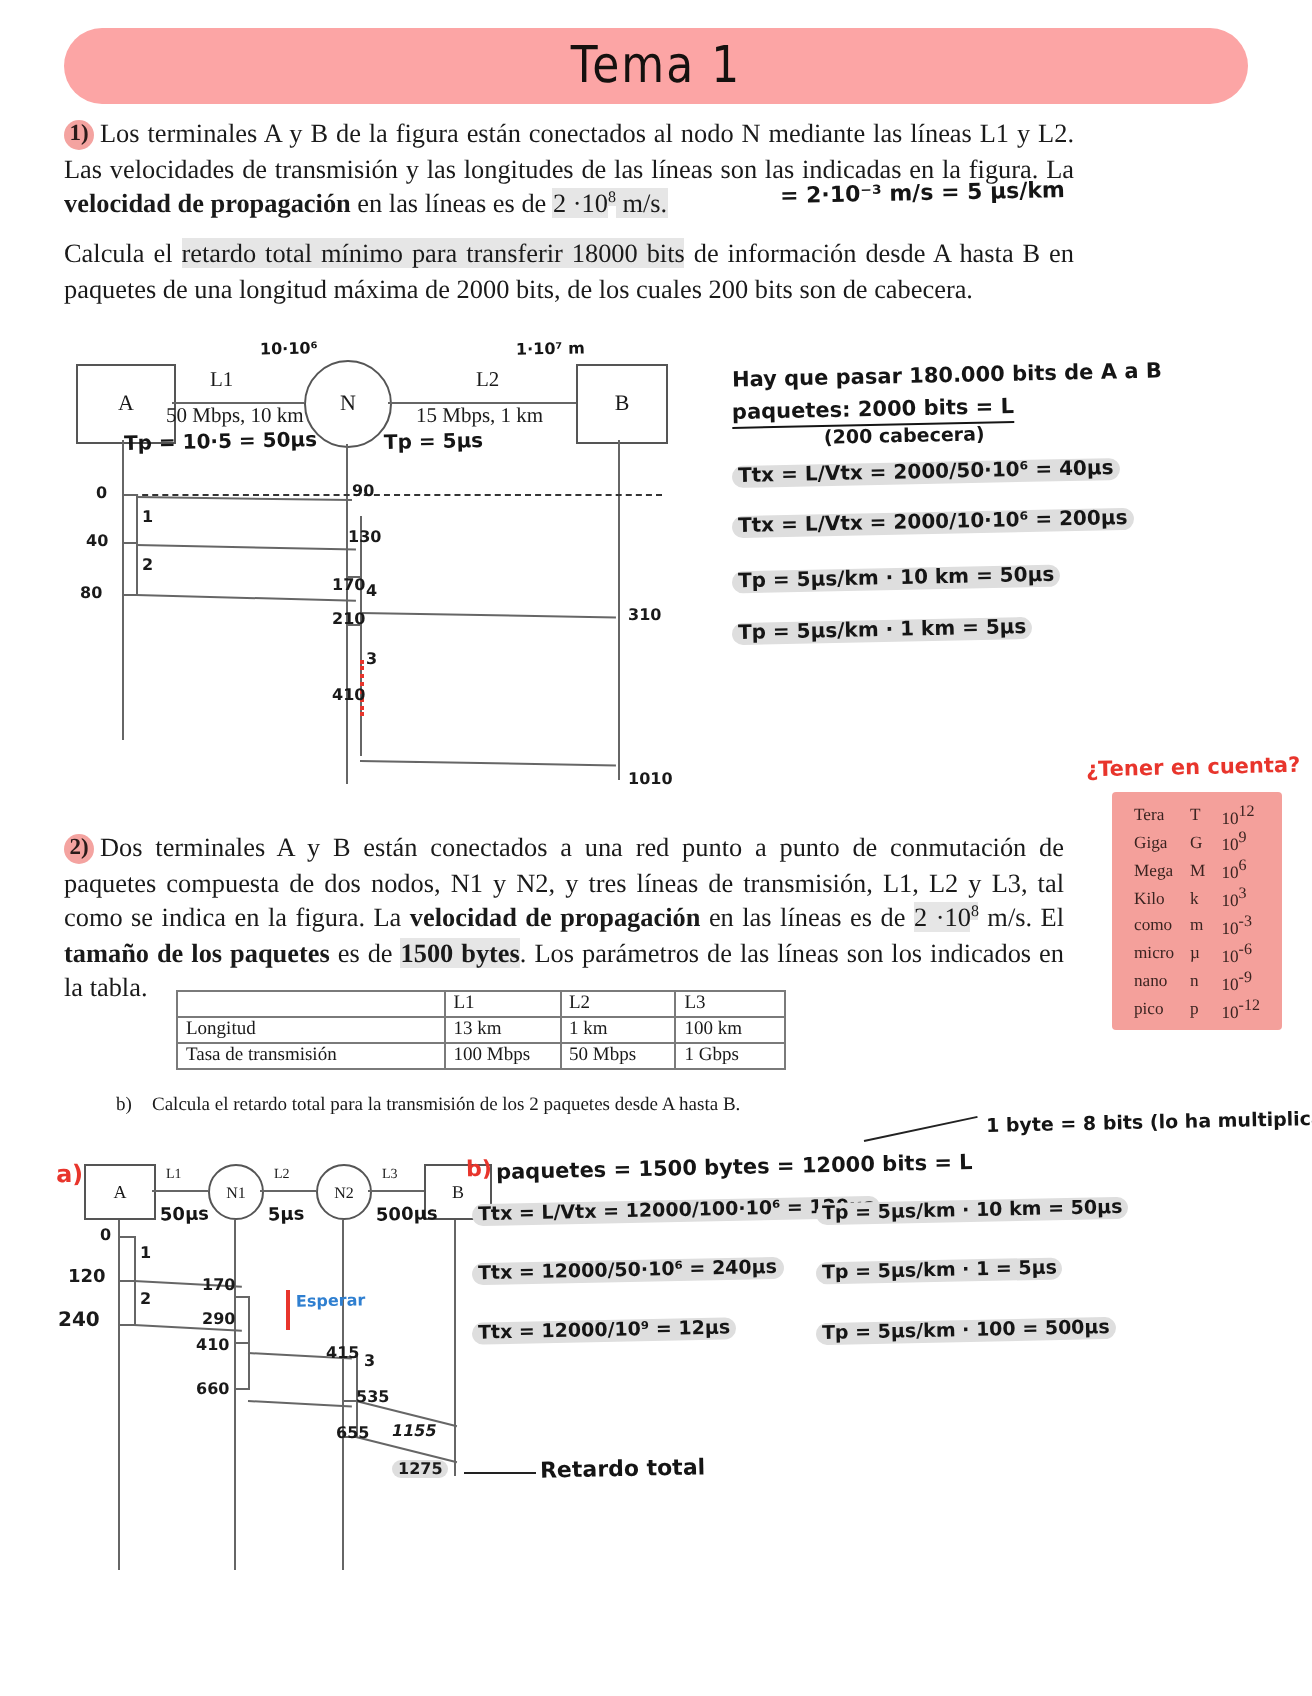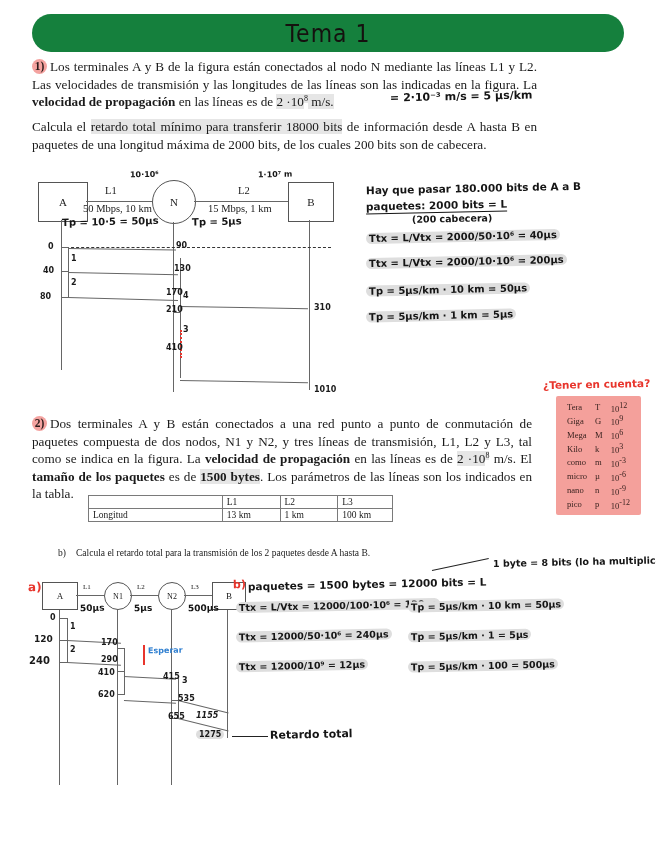--- a/index.html
+++ b/index.html
@@ -2,21 +2,21 @@
 <html lang="es"><head>
 <meta charset="utf-8">
 <style>
   html,body{margin:0;padding:0;background:#ffffff;}
   body{width:656px;height:848px;position:relative;overflow:hidden;
        font-family:"Liberation Serif",serif;color:#1a1a1a;}
   .page{position:absolute;inset:0;}
 
   
   .banner{position:absolute;left:32px;top:14px;width:592px;height:38px;
-          border-radius:19px;background:#15803d;display:flex;align-items:center;
+          border-radius:19px;background:#fca5a5;display:flex;align-items:center;
           justify-content:center;}
   .banner-title{font-family:"DejaVu Sans",sans-serif;font-size:22px;color:#15110f;
                 letter-spacing:1px;font-weight:400;transform:scaleY(1.15);}
 
   
   .prose{position:absolute;font-size:13.2px;line-height:1.33;text-align:justify;}
   .qnum{display:inline-block;background:#f4a3a0;color:#2b1b1a;border-radius:50%;
         width:15px;height:15px;line-height:15px;text-align:center;font-weight:bold;
         font-size:11.5px;margin-right:3px;vertical-align:1px;}
   .hl{background:#e6e6e6;}
@@ -215,20 +215,26 @@
         <th style="width:18%;">L3</th>
       </tr>
     </thead>
     <tbody>
       <tr>
         <td>Longitud</td>
         <td>13 km</td>
         <td>1 km</td>
         <td>100 km</td>
       </tr>
+      <tr>
+        <td>Tasa de transmisión</td>
+        <td>100 Mbps</td>
+        <td>50 Mbps</td>
+        <td>1 Gbps</td>
+      </tr>
     </tbody>
   </table>
 
   <div class="prose" style="left:58px;top:546px;width:470px;line-height:1.5;">
     <div style="font-size:9.5px;">
       <span style="display:inline-block;width:18px;">b)</span><span>Calcula el retardo total para la transmisión de los 2 paquetes desde A hasta B.</span>
     </div>
   </div>
 
   <div class="arrowline" style="left:432px;top:570px;width:58px;transform:rotate(-12deg);transform-origin:left;"></div>
@@ -297,21 +303,21 @@
 
     <div class="tiny" style="left:50px;top:613px;">0</div>
     <div class="tiny" style="left:34px;top:634px;font-size:9px;">120</div>
     <div class="tiny" style="left:29px;top:655px;font-size:10px;">240</div>
     <div class="tiny" style="left:70px;top:622px;">1</div>
     <div class="tiny" style="left:70px;top:645px;">2</div>
 
     <div class="tiny" style="left:101px;top:638px;">170</div>
     <div class="tiny" style="left:101px;top:655px;">290</div>
     <div class="tiny" style="left:98px;top:668px;">410</div>
-    <div class="tiny" style="left:98px;top:690px;">620</div>
+    <div class="tiny" style="left:98px;top:690px;">660</div>
 
     <div class="tiny" style="left:163px;top:672px;">415</div>
     <div class="tiny" style="left:178px;top:694px;">535</div>
     <div class="tiny" style="left:168px;top:712px;">655</div>
     <div class="tiny" style="left:182px;top:676px;">3</div>
 
     <div class="tiny" style="left:196px;top:711px;font-style:italic;">1155</div>
     <div class="tiny" style="left:196px;top:730px;"><span class="hwmark">1275</span></div>
 
     <div class="arrowline" style="left:232px;top:736px;width:36px;"></div>

